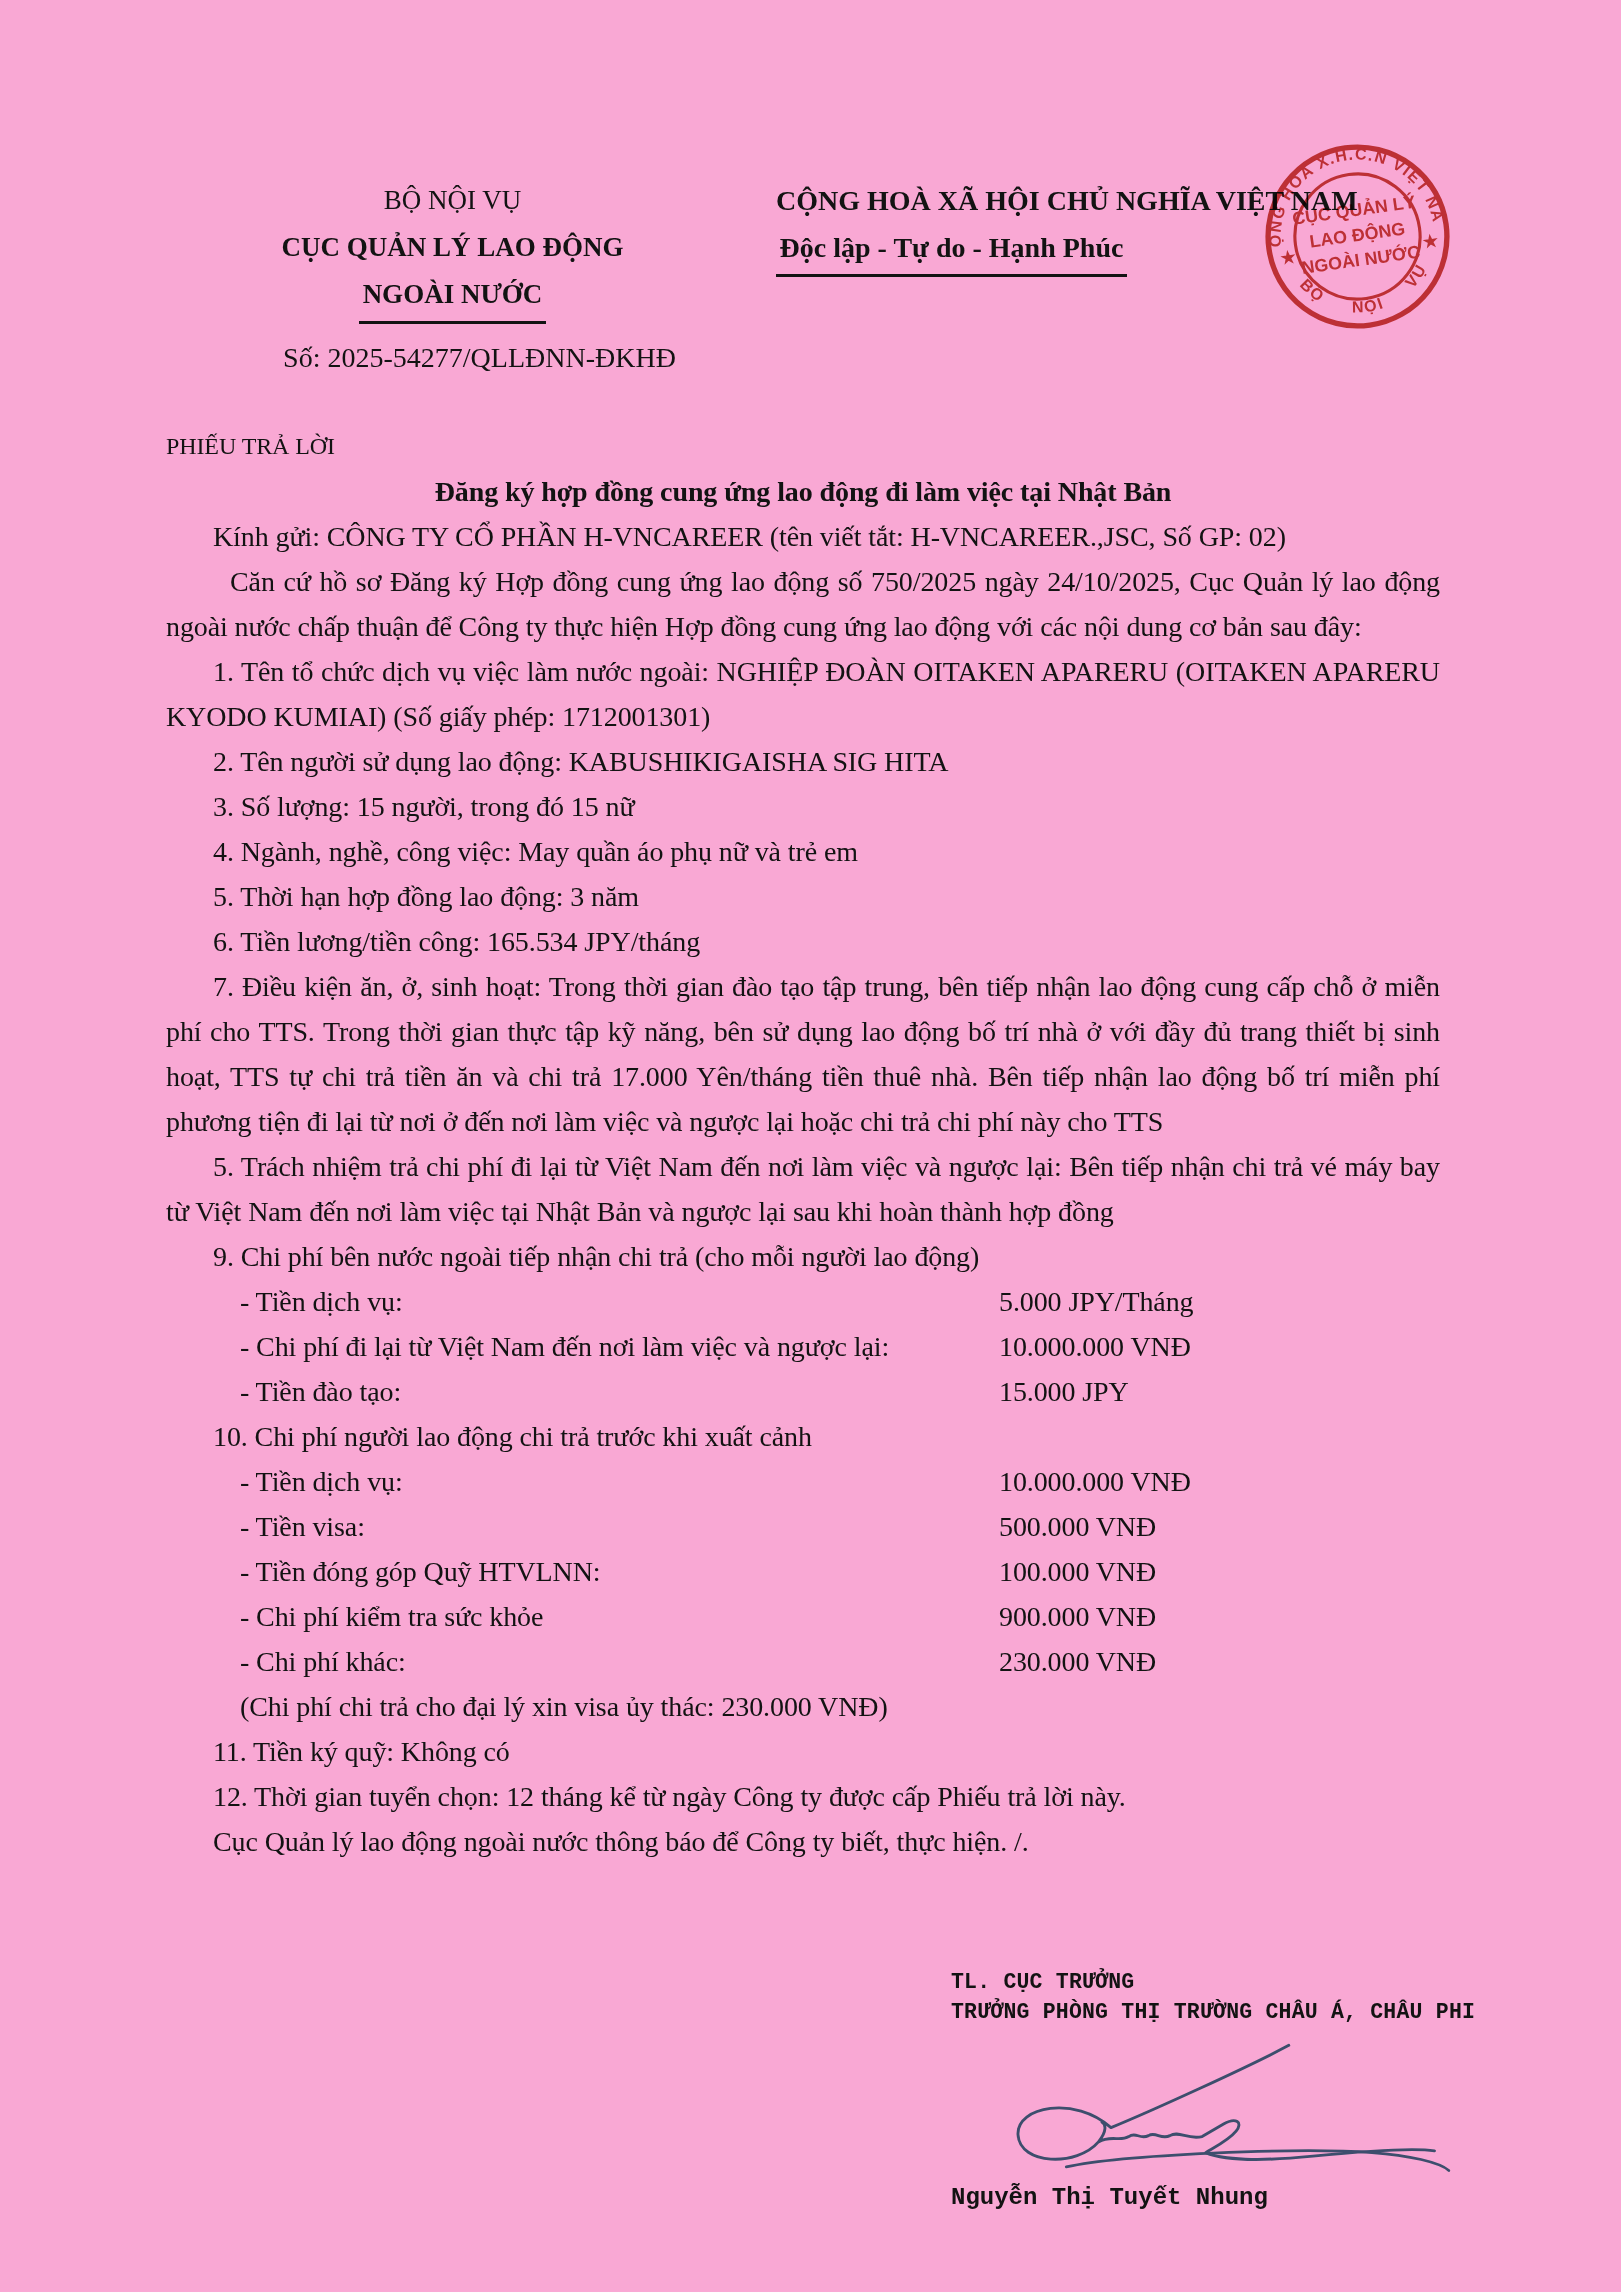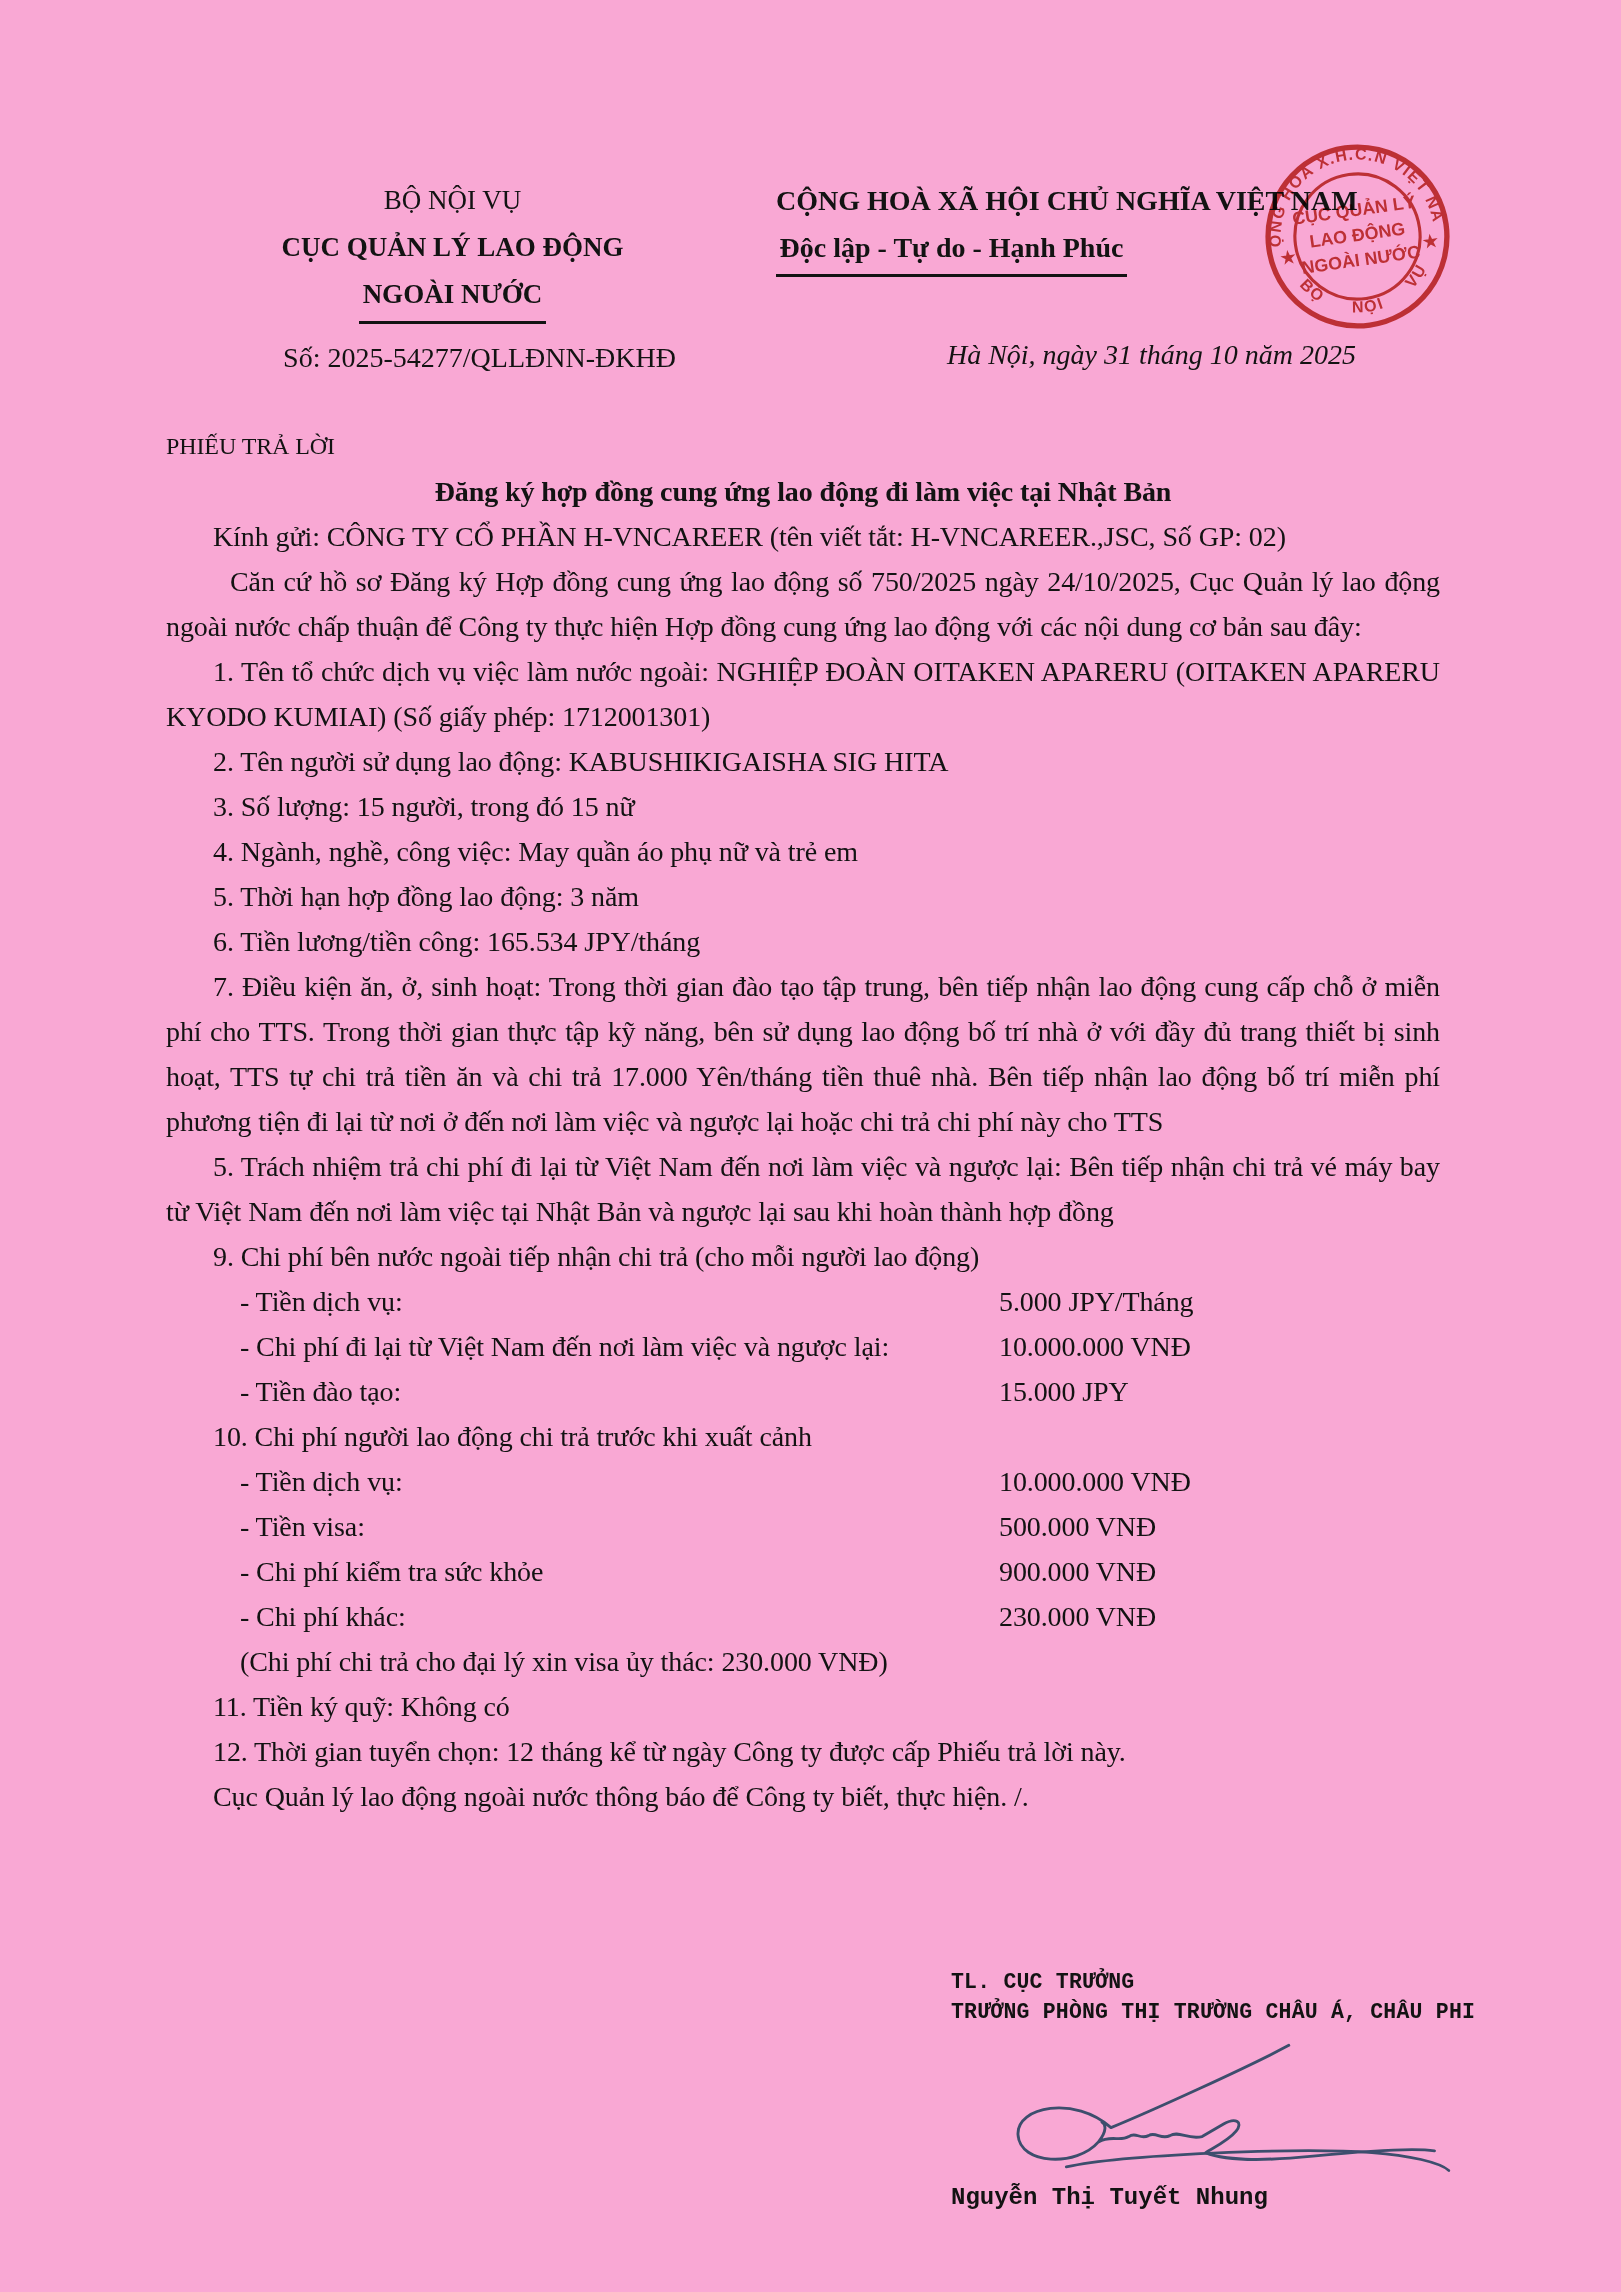--- a/index.html
+++ b/index.html
@@ -81,21 +81,20 @@
     <div class="b">CỤC QUẢN LÝ LAO ĐỘNG</div>
     <div class="b"><span class="u-block">NGOÀI NƯỚC</span></div>
   </div>
 
   <div class="hdr-right">
     <div>CỘNG HOÀ XÃ HỘI CHỦ NGHĨA VIỆT NAM</div>
     <div><span class="u-block">Độc lập - Tự do - Hạnh Phúc</span></div>
   </div>
 
   <div class="doc-number">Số: 2025-54277/QLLĐNN-ĐKHĐ</div>
-  <div class="date-line">Hà Nội, ngày 31 tháng 10 năm 2025</div>
 
   <svg class="stamp" viewBox="0 0 236 236">
     <circle cx="118" cy="118" r="100" fill="none" stroke="#bf3e35" stroke-width="6"></circle>
     <circle cx="118" cy="118" r="70" fill="none" stroke="#bf3e35" stroke-width="3.5"></circle>
     <defs>
       <path id="arcTop" d="M 32,118 A 86,86 0 1 1 204,118" fill="none"></path>
       <path id="arcBottom" d="M 33,118 A 85,85 0 1 0 203,118" fill="none"></path>
     </defs>
     <text font-size="18" letter-spacing="1.5">
       <textPath href="#arcTop" startOffset="50%" text-anchor="middle">CỘNG HÒA X.H.C.N VIỆT NAM</textPath>
@@ -142,20 +141,24 @@
     <div class="item">10. Chi phí người lao động chi trả trước khi xuất cảnh</div>
     <div class="fee-row">
       <span>- Tiền dịch vụ:</span>
       <span class="fee-value">10.000.000 VNĐ</span>
     </div>
     <div class="fee-row">
       <span>- Tiền visa:</span>
       <span class="fee-value">500.000 VNĐ</span>
     </div>
     <div class="fee-row">
+      <span>- Tiền đóng góp Quỹ HTVLNN:</span>
+      <span class="fee-value">100.000 VNĐ</span>
+    </div>
+    <div class="fee-row">
       <span>- Chi phí kiểm tra sức khỏe</span>
       <span class="fee-value">900.000 VNĐ</span>
     </div>
     <div class="fee-row">
       <span>- Chi phí khác:</span>
       <span class="fee-value">230.000 VNĐ</span>
     </div>
     <div class="fee-note">(Chi phí chi trả cho đại lý xin visa ủy thác: 230.000 VNĐ)</div>
 
     <div class="item">11. Tiền ký quỹ: Không có</div>

